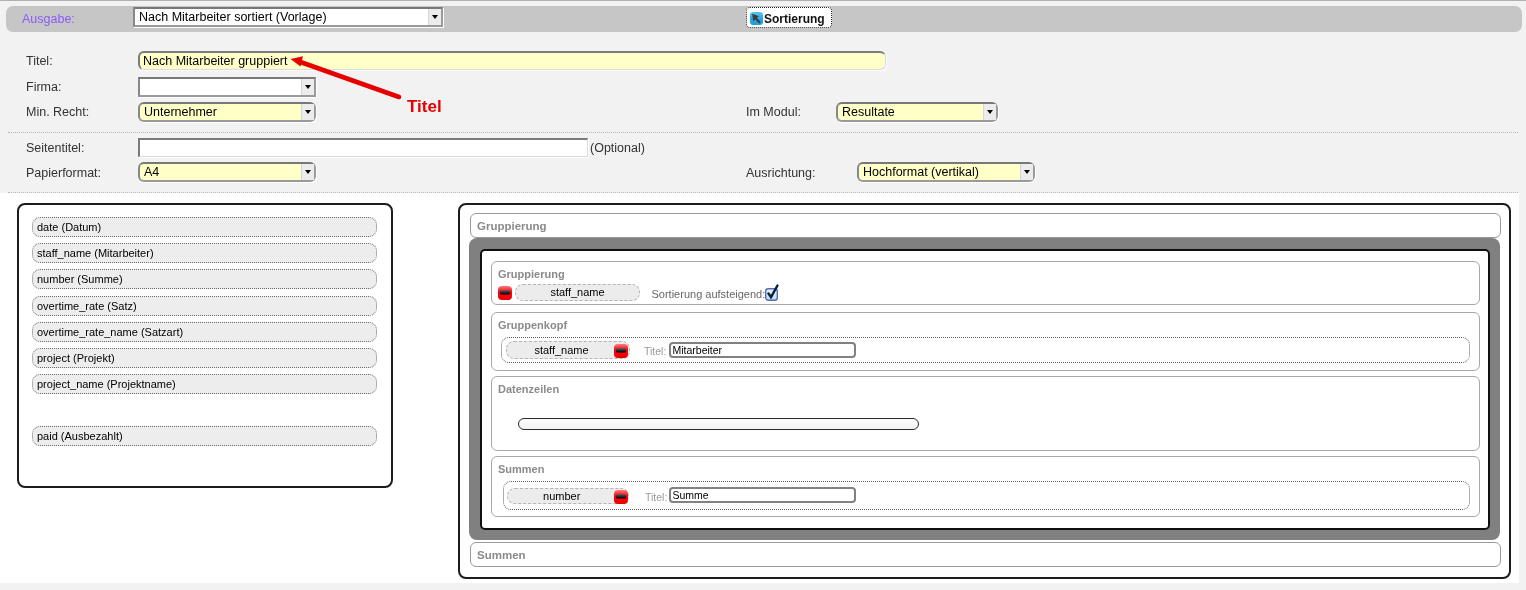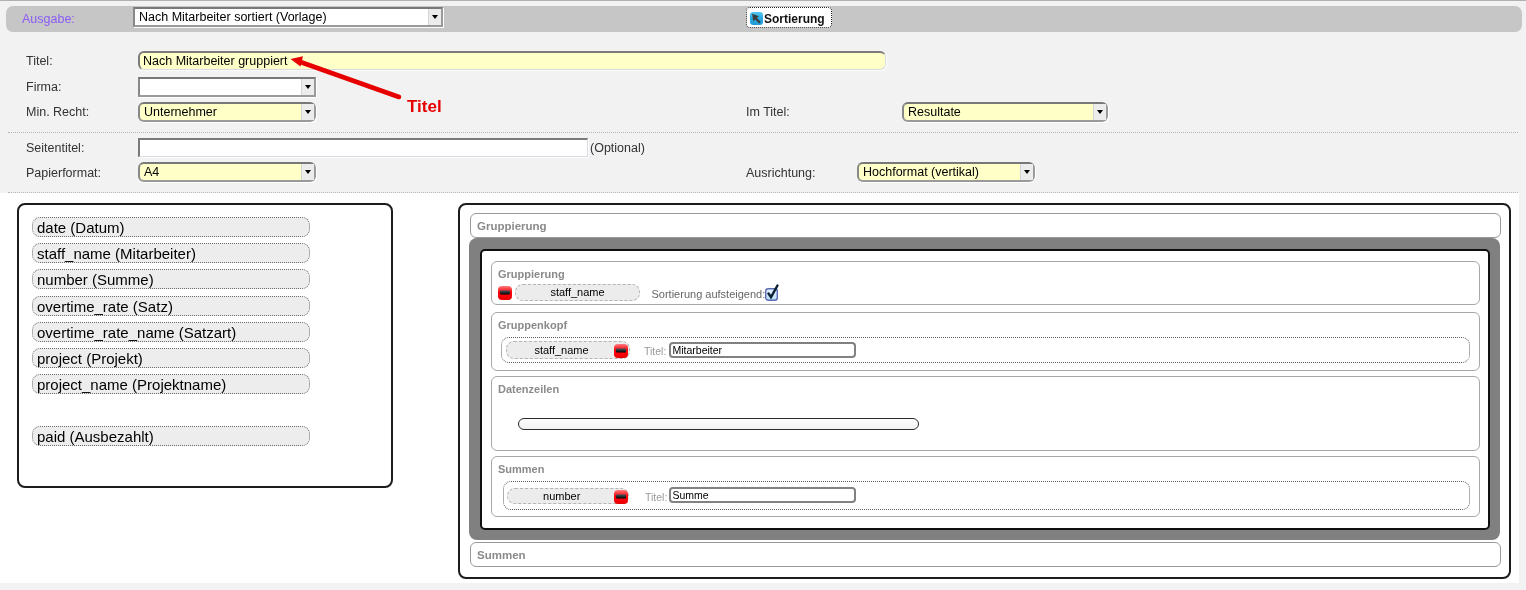--- a/index.html
+++ b/index.html
@@ -14,21 +14,21 @@
 .sel { background:#fff; border-style:solid; border-width:2px 2px 2px 2px; border-color:#787878 #9a9a9a #9a9a9a #888; box-shadow:1px 1px 0 rgba(255,255,255,.95); }
 .sel .arr { position:absolute; top:0; right:0; bottom:0; width:13px; background:#ececec; border-left:1px solid #d5d5d5; }
 .sel .arr:after { content:""; position:absolute; left:3px; top:50%; margin-top:-2px; border-left:3.5px solid transparent; border-right:3.5px solid transparent; border-top:4.5px solid #000; }
 .sel .stxt { position:absolute; left:4px; top:50%; transform:translateY(-50%); font-size:12.5px; color:#000; white-space:nowrap; }
 .yellow { background:#ffffc8 !important;border-radius:6px; }
 
 .inp { background:#fff; border-style:solid; border-width:2px 1px 1px 2px; border-color:#7a7a7a #dadae2 #dadae2 #7a7a7a; box-shadow:1px 1px 0 rgba(255,255,255,.8); font-size:13px; color:#000; padding-left:3px; }
 .dotline { height:0; border-top:1px dotted #b5b5b5; }
 
 #lpanel { left:17px; top:203px; width:376px; height:285px; background:#fff; border:2px solid #1c1c1c; border-radius:8px; }
-.pill { position:absolute; left:13px; width:278px; height:20px; background:#ededed; border:1px dotted #6e6e6e; border-radius:8px; font-size:15px; color:#000; line-height:19px; padding-left:4px; }
+.pill { position:absolute; left:13px; width:345px; height:20px; background:#ededed; border:1px dotted #6e6e6e; border-radius:8px; font-size:11px; color:#000; line-height:19px; padding-left:4px; }
 
 #rpanel { left:458px; top:203px; width:1053px; height:376px; background:#fff; border:2px solid #1c1c1c; border-radius:8px; }
 .labelbar { position:absolute; left:10px; width:1031px; height:25px; background:#fff; border:1px solid #9a9a9a; border-radius:6px; }
 .labelbar span { position:absolute; left:6px; top:50%; transform:translateY(-50%); font-weight:bold; font-size:11.5px; color:#8a8a8a; }
 #grayblock { position:absolute; left:9px; top:33px; width:1031px; height:302px; background:#808080; border-radius:8px; }
 #innerbox { position:absolute; left:11px; top:11px; width:1010px; height:281px; background:#fff; border:2px solid #101010; border-radius:5px; }
 .fieldset { position:absolute; left:9px; width:989px; background:#fff; border:1px solid #a8a8a8; border-radius:6px; }
 .fieldset .flbl { position:absolute; left:6px; top:6px; font-weight:bold; font-size:11px; color:#8a8a8a; }
 .dotrow { position:absolute; border:1px dotted #5a5a5a; border-radius:8px; background:#fff; }
 .dpill { position:absolute; background:#ececec; border:1px dashed #b4b4b4; border-radius:8px; }
@@ -68,22 +68,22 @@
 <div class="abs lbl" style="left:26px; top:80px;">Firma:</div>
 <div class="abs sel" style="left:138px; top:77px; width:178px; height:20px;">
     <span class="stxt"></span>
     <span class="arr"></span>
   </div>
 <div class="abs lbl" style="left:26px; top:105px;">Min. Recht:</div>
 <div class="abs sel yellow" style="left:138px; top:102px; width:178px; height:20px;">
     <span class="stxt">Unternehmer</span>
     <span class="arr"></span>
   </div>
-<div class="abs lbl" style="left:746px; top:105px;">Im Titel:</div>
-<div class="abs sel yellow" style="left:902px; top:102px; width:206px; height:20px;">
+<div class="abs lbl" style="left:746px; top:105px;">Im Modul:</div>
+<div class="abs sel yellow" style="left:836px; top:102px; width:162px; height:20px;">
     <span class="stxt">Resultate</span>
     <span class="arr"></span>
   </div>
 
 <svg class="abs" style="left:284px; top:50px;" width="180" height="70" viewBox="0 0 180 70">
   <path d="M15 11.5 L115 47" stroke="#e60000" stroke-width="4.6" stroke-linecap="round" fill="none"></path>
   <path d="M6.5 9 L19 6.2 L16.5 16.5 Z" fill="#e60000"></path>
   <text x="123" y="62" font-size="17" font-weight="bold" fill="#e60000" font-family="Liberation Sans">Titel</text>
 </svg>
 <div class="abs dotline" style="left:8px; top:132px; width:1510px;"></div>

